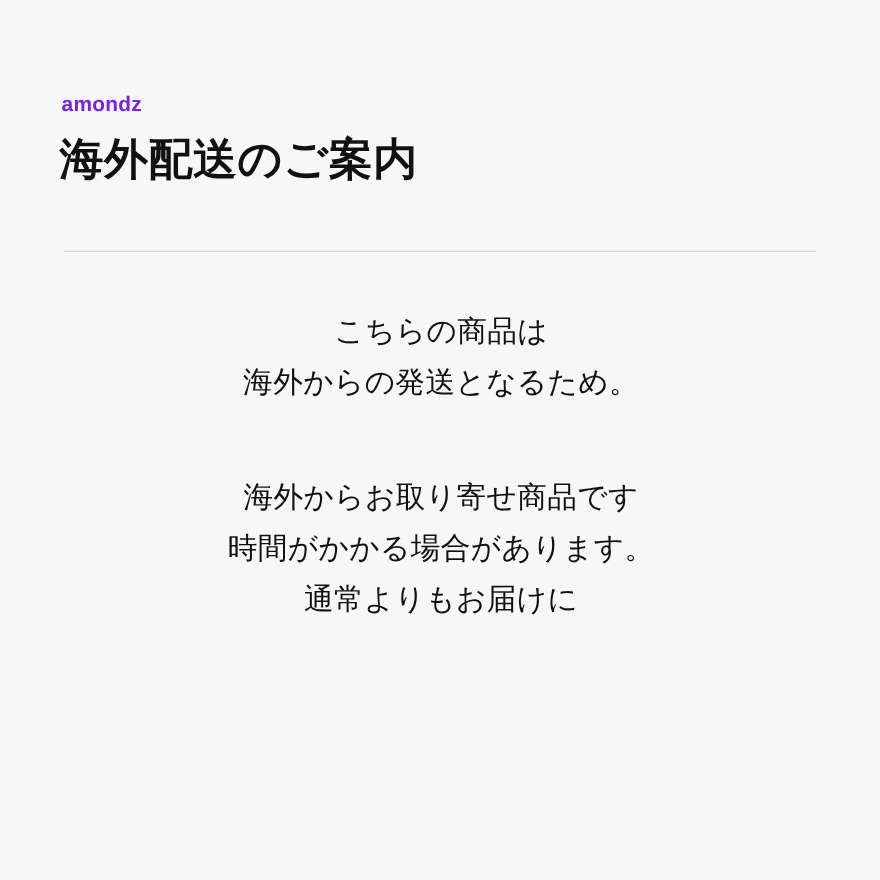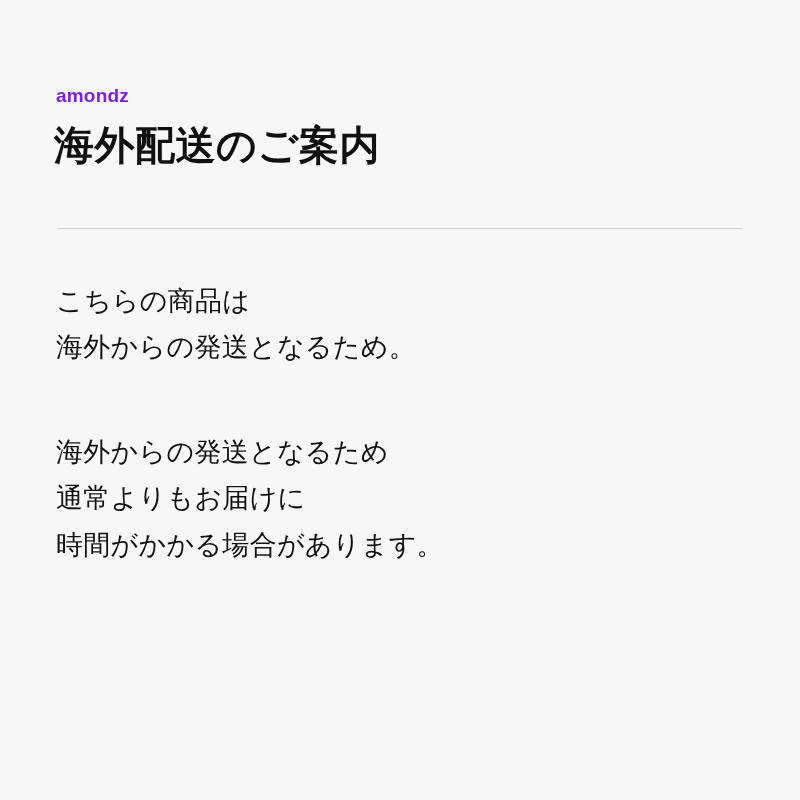--- a/index.html
+++ b/index.html
@@ -64,20 +64,21 @@
     font-weight: 400;
     line-height: 1.72;
     color: #111111;
     letter-spacing: 0.3px;
   }
   .para + .para {
     margin-top: 58px;
   }
   .para .line {
     display: block;
+    text-align: center;
   }
 </style>
 </head>
 <body>
 
 <div class="page">
 
   <div class="brand">amondz</div>
 
   <h1 class="title">海外配送のご案内</h1>
@@ -85,19 +86,19 @@
   <div class="divider"></div>
 
   <div class="body-block">
 
     <p class="para">
       <span class="line">こちらの商品は</span>
       <span class="line">海外からの発送となるため。</span>
     </p>
 
     <p class="para">
-      <span class="line">海外からの発送となるため</span>
+      <span class="line">海外からお取り寄せ商品です</span>
+      <span class="line">時間がかかる場合があります。</span>
       <span class="line">通常よりもお届けに</span>
-      <span class="line">時間がかかる場合があります。</span>
     </p>
 
   </div>
 </div>
 
 </body></html>

